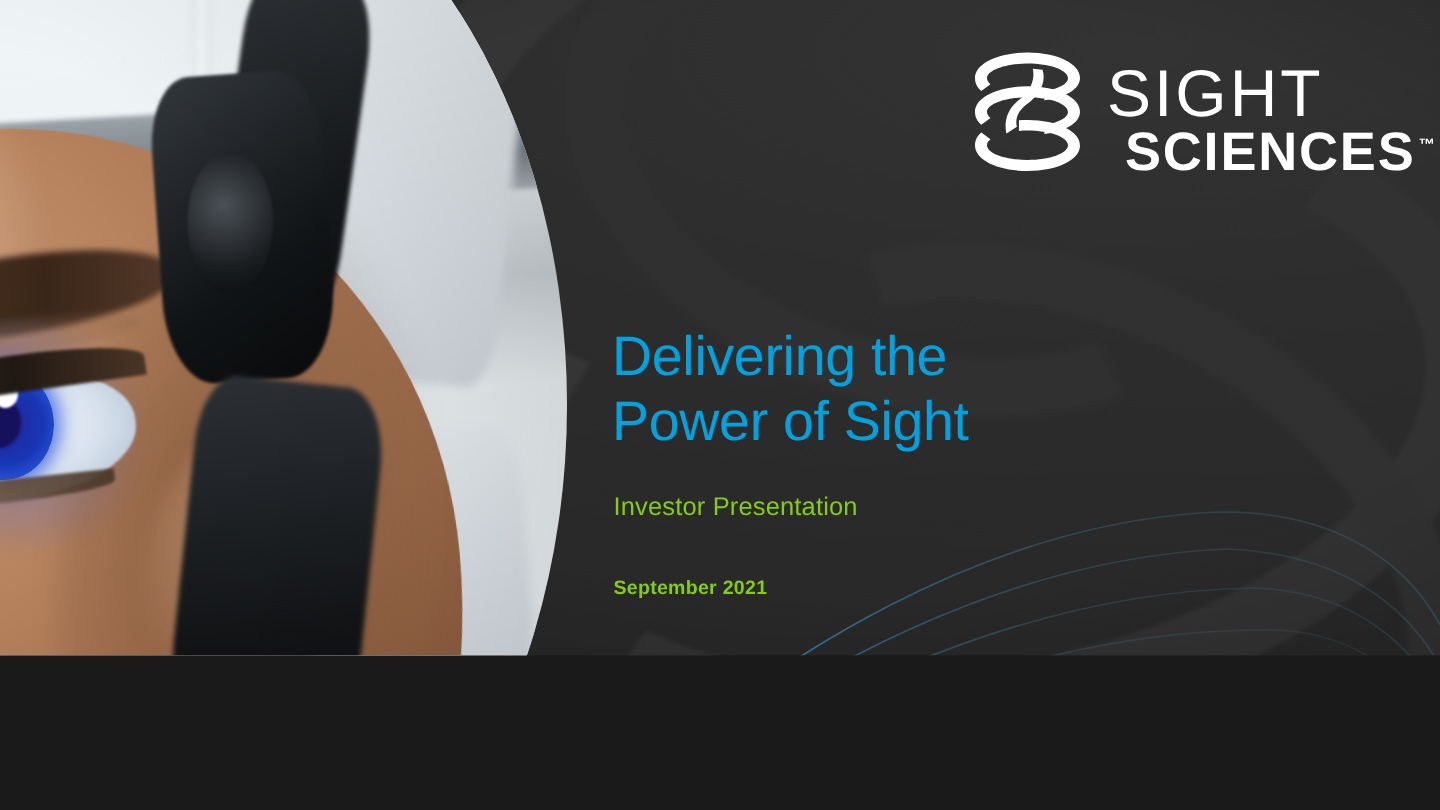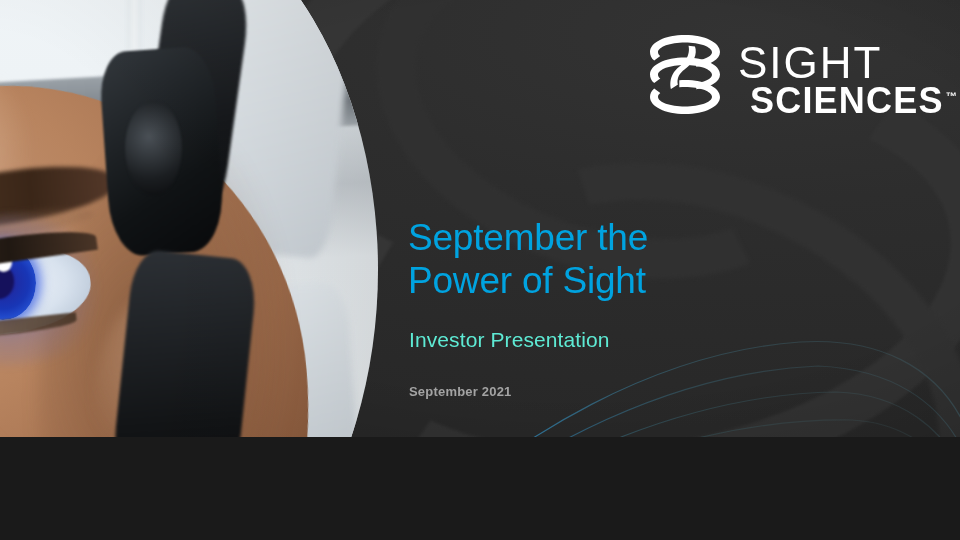--- a/index.html
+++ b/index.html
@@ -398,32 +398,32 @@
     font-weight: 400;
     color: #00a3e0;
     line-height: 1.12;
     letter-spacing: -0.2px;
     margin-top: 2px;
   }
   .subtitle {
     position: absolute;
     left: 409px;
     top: 328px;
-    font-size: 21px;
+    font-size: 17px;
     font-weight: 400;
-    color: #5eead4;
+    color: #84cc16;
     letter-spacing: 0.1px;
   }
   .date-text {
     position: absolute;
     left: 409px;
     top: 384px;
     font-size: 13px;
     font-weight: 700;
-    color: #a3a3a3;
+    color: #84cc16;
     letter-spacing: 0.2px;
   }
 </style>
 </head>
 <body>
 
 <div class="slide">
 
   <div class="bg-base"></div>
   <div class="bg-swirl swirl-a"></div>
@@ -516,20 +516,20 @@
         <path d="M40.5 12.8 C40.5 12.8 44 24 31.5 33.5 C19 43 23 56 23 56 L30 51.5 C30 51.5 27 43.5 36.5 36.5 C46 29.5 49.5 21 47 13.5 Z"></path>
       </g>
     </svg>
     <div class="logo-words">
       <span class="logo-word-1">SIGHT</span>
       <span class="logo-word-2"><span>SCIENCES</span><span class="logo-tm">™</span></span>
     </div>
   </div>
 
   <div class="title-block">
-    <div class="title-line-1">September the</div>
+    <div class="title-line-1">Delivering the</div>
     <div class="title-line-2">Power of Sight</div>
   </div>
 
   <div class="subtitle">Investor Presentation</div>
   <div class="date-text">September 2021</div>
 
 </div>
 
 </body></html>

